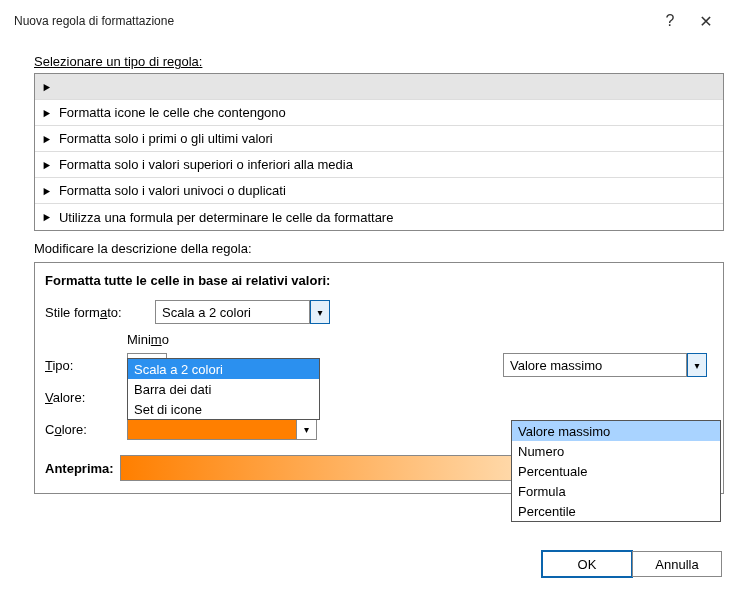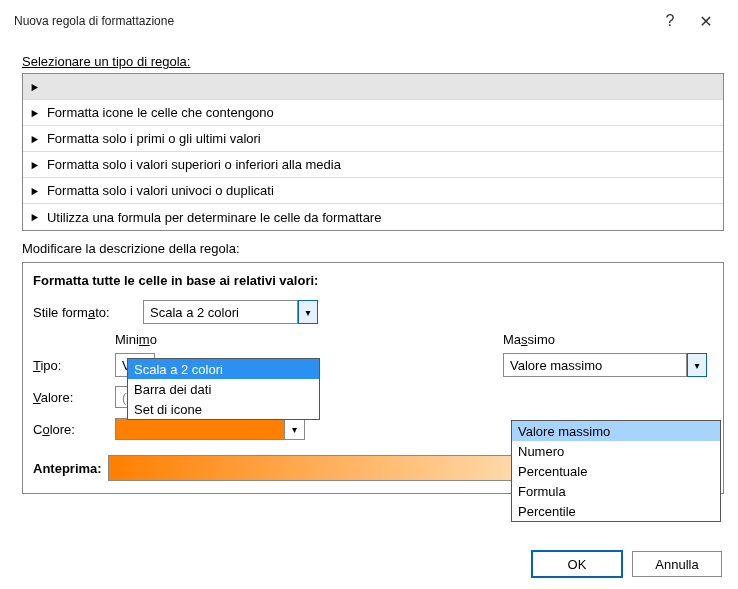--- a/index.html
+++ b/index.html
@@ -1,20 +1,20 @@
 <!DOCTYPE html>
 <html><head>
 <meta charset="utf-8">
 <style>
 * { box-sizing: border-box; margin: 0; padding: 0; font-family: "Segoe UI", Tahoma, sans-serif; font-size: 13px; }
 body { background: #fff; width: 738px; height: 589px; overflow: hidden; }
 .titlebar { height: 42px; display: flex; align-items: center; padding: 0 14px; }
 .titlebar .title { font-size: 12px; color: #222; flex: 1; }
 .titlebar .help, .titlebar .close { width: 36px; text-align: center; font-size: 16px; color: #333; cursor: default; }
-.body { padding: 8px 14px 0 22px; }
+.body { padding: 8px 14px 0 22px; margin-left: 12px; }
 .section-label { margin: 4px 0 4px 0; color: #000; }
 .rule-list { border: 1px solid #888; }
 .rule-item { display: flex; align-items: center; height: 26px; padding: 0 6px; border-bottom: 1px solid #ddd; cursor: default; }
 .rule-item:last-child { border-bottom: none; }
 .rule-item.selected { background: #e5e5e5; }
 .arrow { font-size: 12px; margin-right: 6px; transform: scaleX(0.9); }
 .desc-box { border: 1px solid #888; margin-top: 6px; padding: 10px 10px 14px 10px; position: relative; height: 232px; }
 .desc-title { font-weight: bold; margin-bottom: 8px; }
 .row { display: flex; align-items: center; height: 32px; }
 .lbl { width: 100px; }
@@ -35,21 +35,21 @@
 .color-btn { width: 20px; height: 22px; border: 1px solid #888; border-left: none; display: flex; align-items: center; justify-content: center; font-size: 10px; }
 .preview-row { display: flex; align-items: center; margin-top: 12px; }
 .preview-lbl { font-weight: bold; margin-right: 6px; }
 .preview-bar { flex: 1; height: 26px; border: 1px solid #888; background: linear-gradient(to right, #ff7f00, #ffd8a8); margin-right: 200px; }
 .dropdown-list { position: absolute; background: #fff; border: 1px solid #555; z-index: 10; }
 .dropdown-list .opt { padding: 2px 6px; height: 20px; display: flex; align-items: center; cursor: default; }
 .dropdown-list .opt.sel { background: #2b90ef; color: #fff; }
 .dropdown-list .opt.hilite { background: #a9d3ff; }
 #style-dropdown { left: 127px; top: 358px; width: 193px; }
 #max-dropdown { left: 511px; top: 420px; width: 210px; }
-.buttons { position: absolute; right: 16px; bottom: 12px; display: flex; gap: 10px; }
+.buttons { position: absolute; right: 16px; bottom: 12px; display: flex; }
 .btn { width: 90px; height: 26px; border: 1px solid #888; background: #fff; display: flex; align-items: center; justify-content: center; cursor: default; }
 .btn.primary { border: 1px solid #0a64ad; box-shadow: 0 0 0 1px #0a64ad; }
 .u { text-decoration: underline; }
 </style>
 </head>
 <body>
 
 <div class="titlebar">
   <div class="title">Nuova regola di formattazione</div>
   <div class="help">?</div>
@@ -102,25 +102,20 @@
         <div class="combo-btn focus">▾</div>
       </div>
     </div>
 
     <div class="minmax-row">
       <div class="min-col">
         <div class="col-head">
           <span>Mini</span><span class="u">m</span><span>o</span>
         </div>
       </div>
-      <div class="max-col">
-        <div class="col-head">
-          <span>Ma</span><span class="u">s</span><span>simo</span>
-        </div>
-      </div>
     </div>
 
     <div class="field-row">
       <div class="field-lbl"><span class="u">T</span><span>ipo:</span></div>
       <div class="combo" style="margin-left:16px">
         <div class="combo-box" style="width:40px">
             <span>Valore</span>
           </div>
       </div>
       <div style="flex:1"></div>

